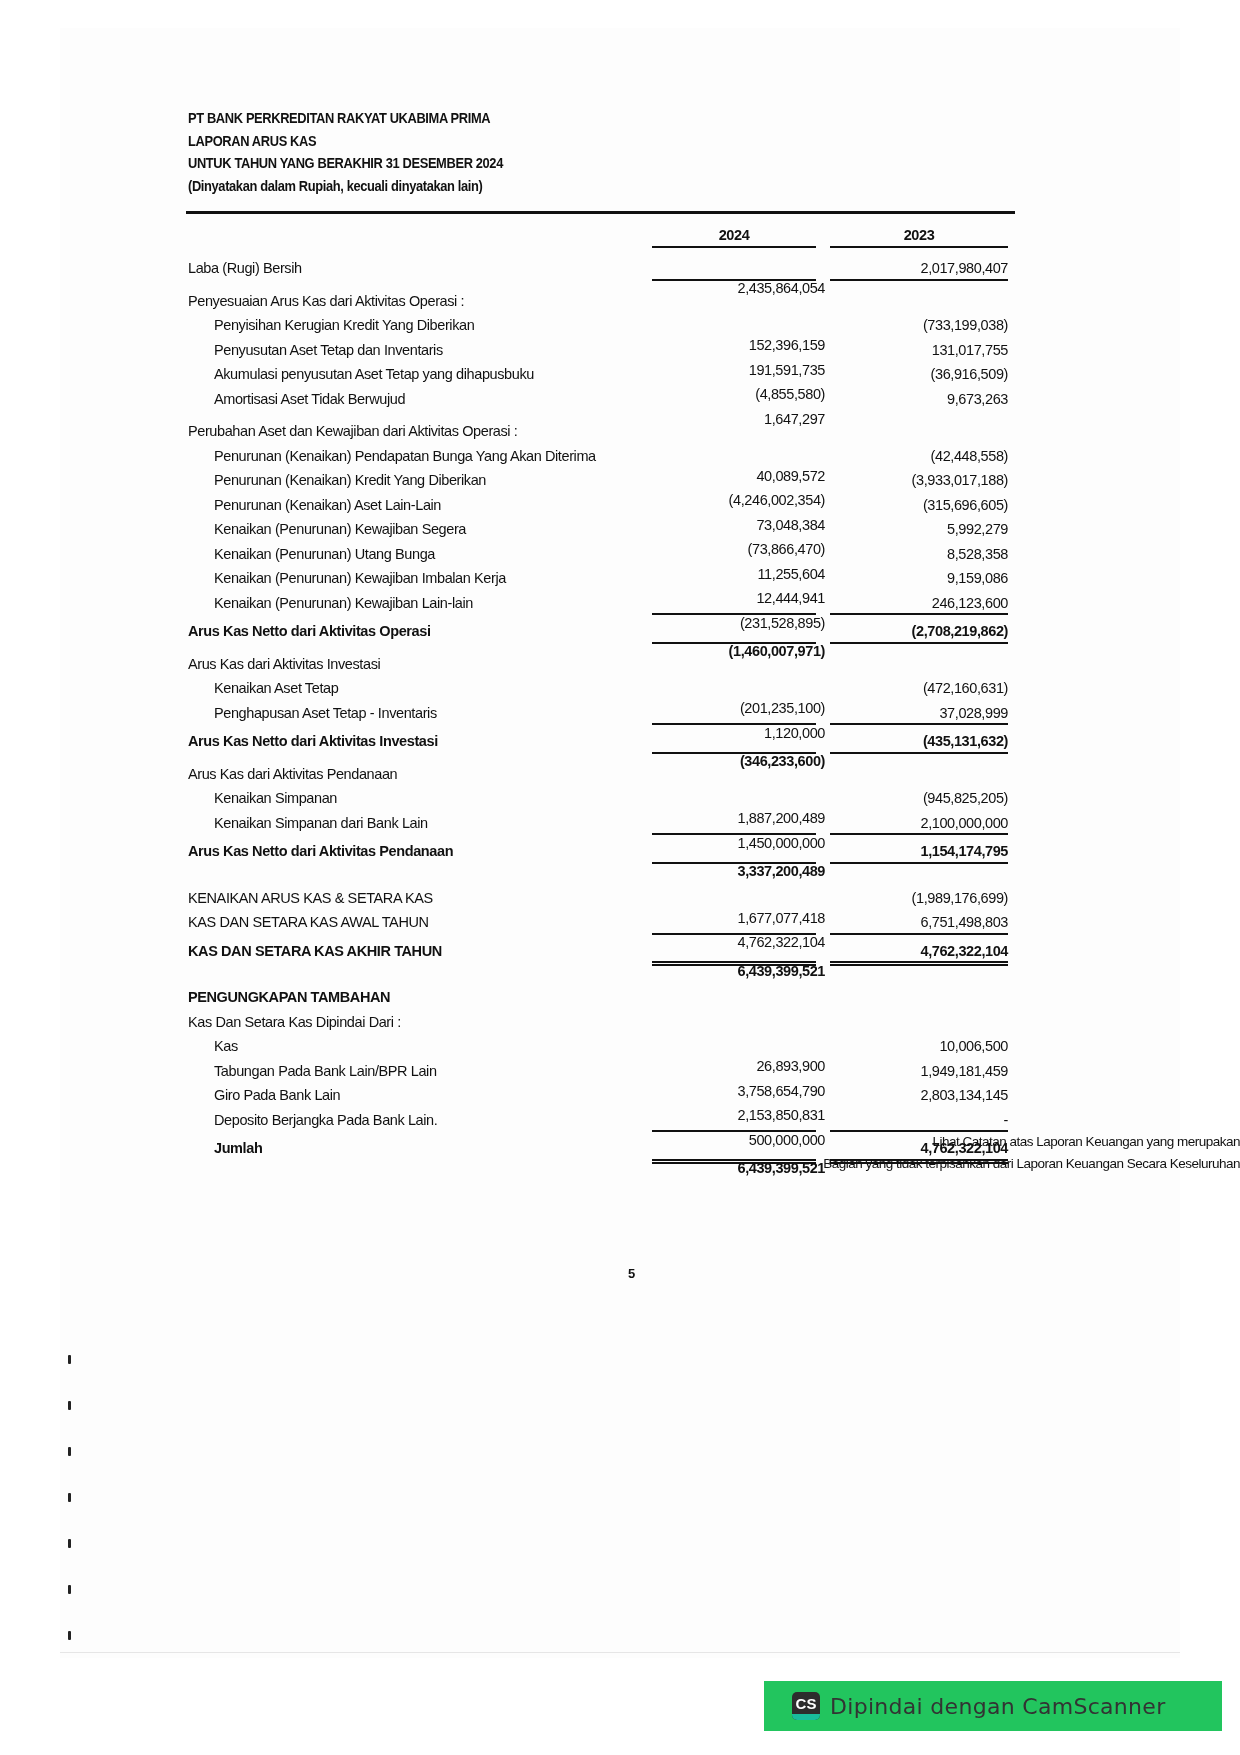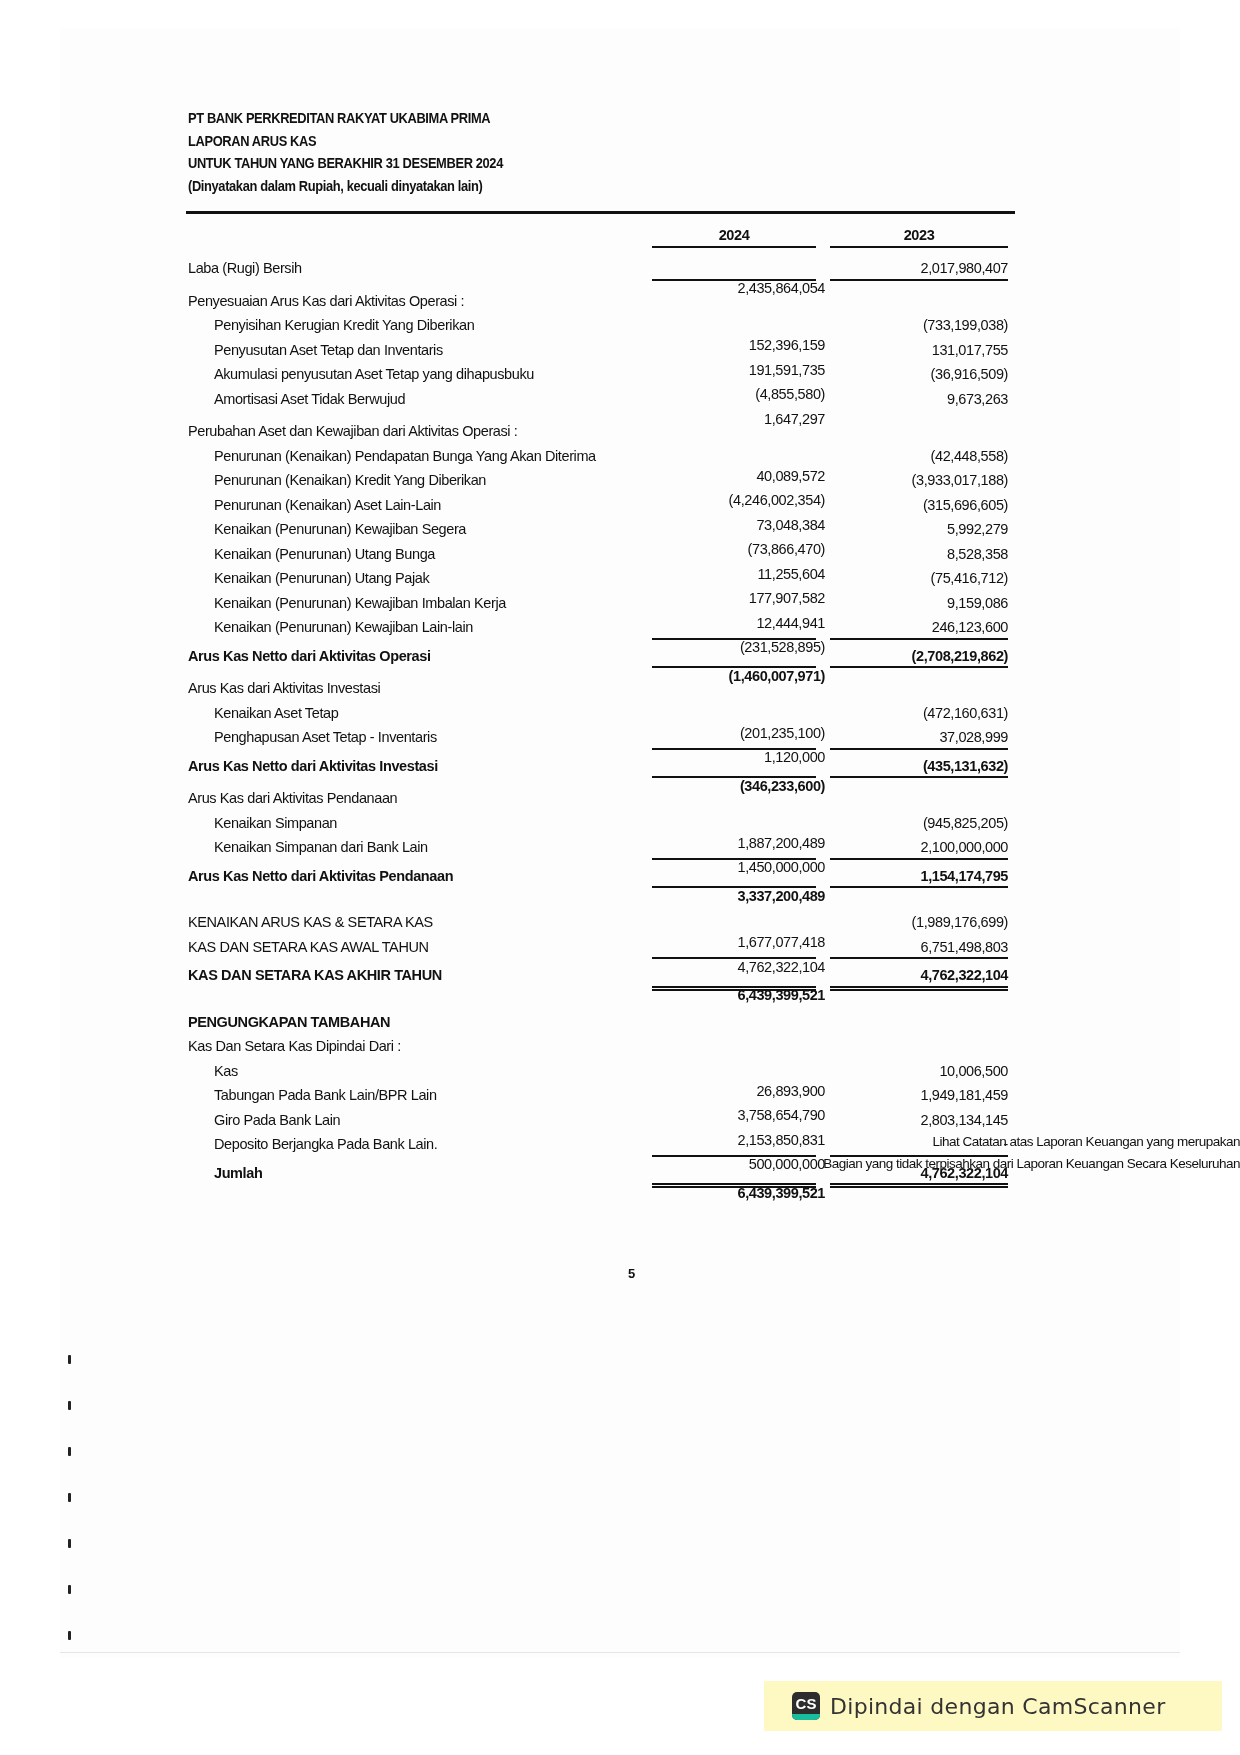--- a/index.html
+++ b/index.html
@@ -31,21 +31,21 @@
   .colhdr .h1 { position: absolute; left: 466px; width: 164px; text-align: center; }
   .colhdr .h2 { position: absolute; left: 644px; width: 178px; text-align: center; }
 
   .footnote { position: absolute; left: 0; width: 1240px; text-align: right; font-size: 13.5px;
               letter-spacing: -0.5px; line-height: 22px; top: 1131px; }
   .pagenum { position: absolute; left: 628px; top: 1266px; font-size: 13px; font-weight: bold; }
   .marks { position: absolute; left: 68px; top: 1355px; }
   .marks span { display: block; width: 3px; height: 9px; background: #222; margin-bottom: 37px; border-radius: 1px; }
   .bottom-line { position: absolute; left: 60px; top: 1652px; width: 1120px; height: 1px; background: #e6e6e6; }
 
-  .badge { position: absolute; left: 764px; top: 1681px; width: 458px; height: 50px; background: #fef9c3;
+  .badge { position: absolute; left: 764px; top: 1681px; width: 458px; height: 50px; background: #22c55e;
            display: flex; align-items: center; }
   .cs-logo { margin-left: 28px; width: 28px; height: 28px; border-radius: 5px; background: #2d2d2d;
              position: relative; overflow: hidden; color: #fff; font-weight: bold; font-size: 15px;
              text-align: center; line-height: 24px; }
   .cs-logo::after { content: ""; position: absolute; left: 0; bottom: 0; width: 100%; height: 6px; background: #19bc9c; }
   .badge-text { margin-left: 10px; font-family: "DejaVu Sans", sans-serif; font-size: 22px; color: #333; letter-spacing: 0.3px; }
 </style>
 </head>
 <body>
 
@@ -128,25 +128,20 @@
       <span class="label">Kenaikan (Penurunan) Kewajiban Segera</span>
       <span class="v c1">(73,866,470)</span>
       <span class="v c2">5,992,279</span>
     </div>
   <div class="row indent">
       <span class="label">Kenaikan (Penurunan) Utang Bunga</span>
       <span class="v c1">11,255,604</span>
       <span class="v c2">8,528,358</span>
     </div>
   <div class="row indent">
-      <span class="label">Kenaikan (Penurunan) Utang Pajak</span>
-      <span class="v c1">177,907,582</span>
-      <span class="v c2">(75,416,712)</span>
-    </div>
-  <div class="row indent">
       <span class="label">Kenaikan (Penurunan) Kewajiban Imbalan Kerja</span>
       <span class="v c1">12,444,941</span>
       <span class="v c2">9,159,086</span>
     </div>
   <div class="row indent">
       <span class="label">Kenaikan (Penurunan) Kewajiban Lain-lain</span>
       <span class="v c1">(231,528,895)</span>
       <span class="v c2">246,123,600</span>
     </div>
   <div class="under">

